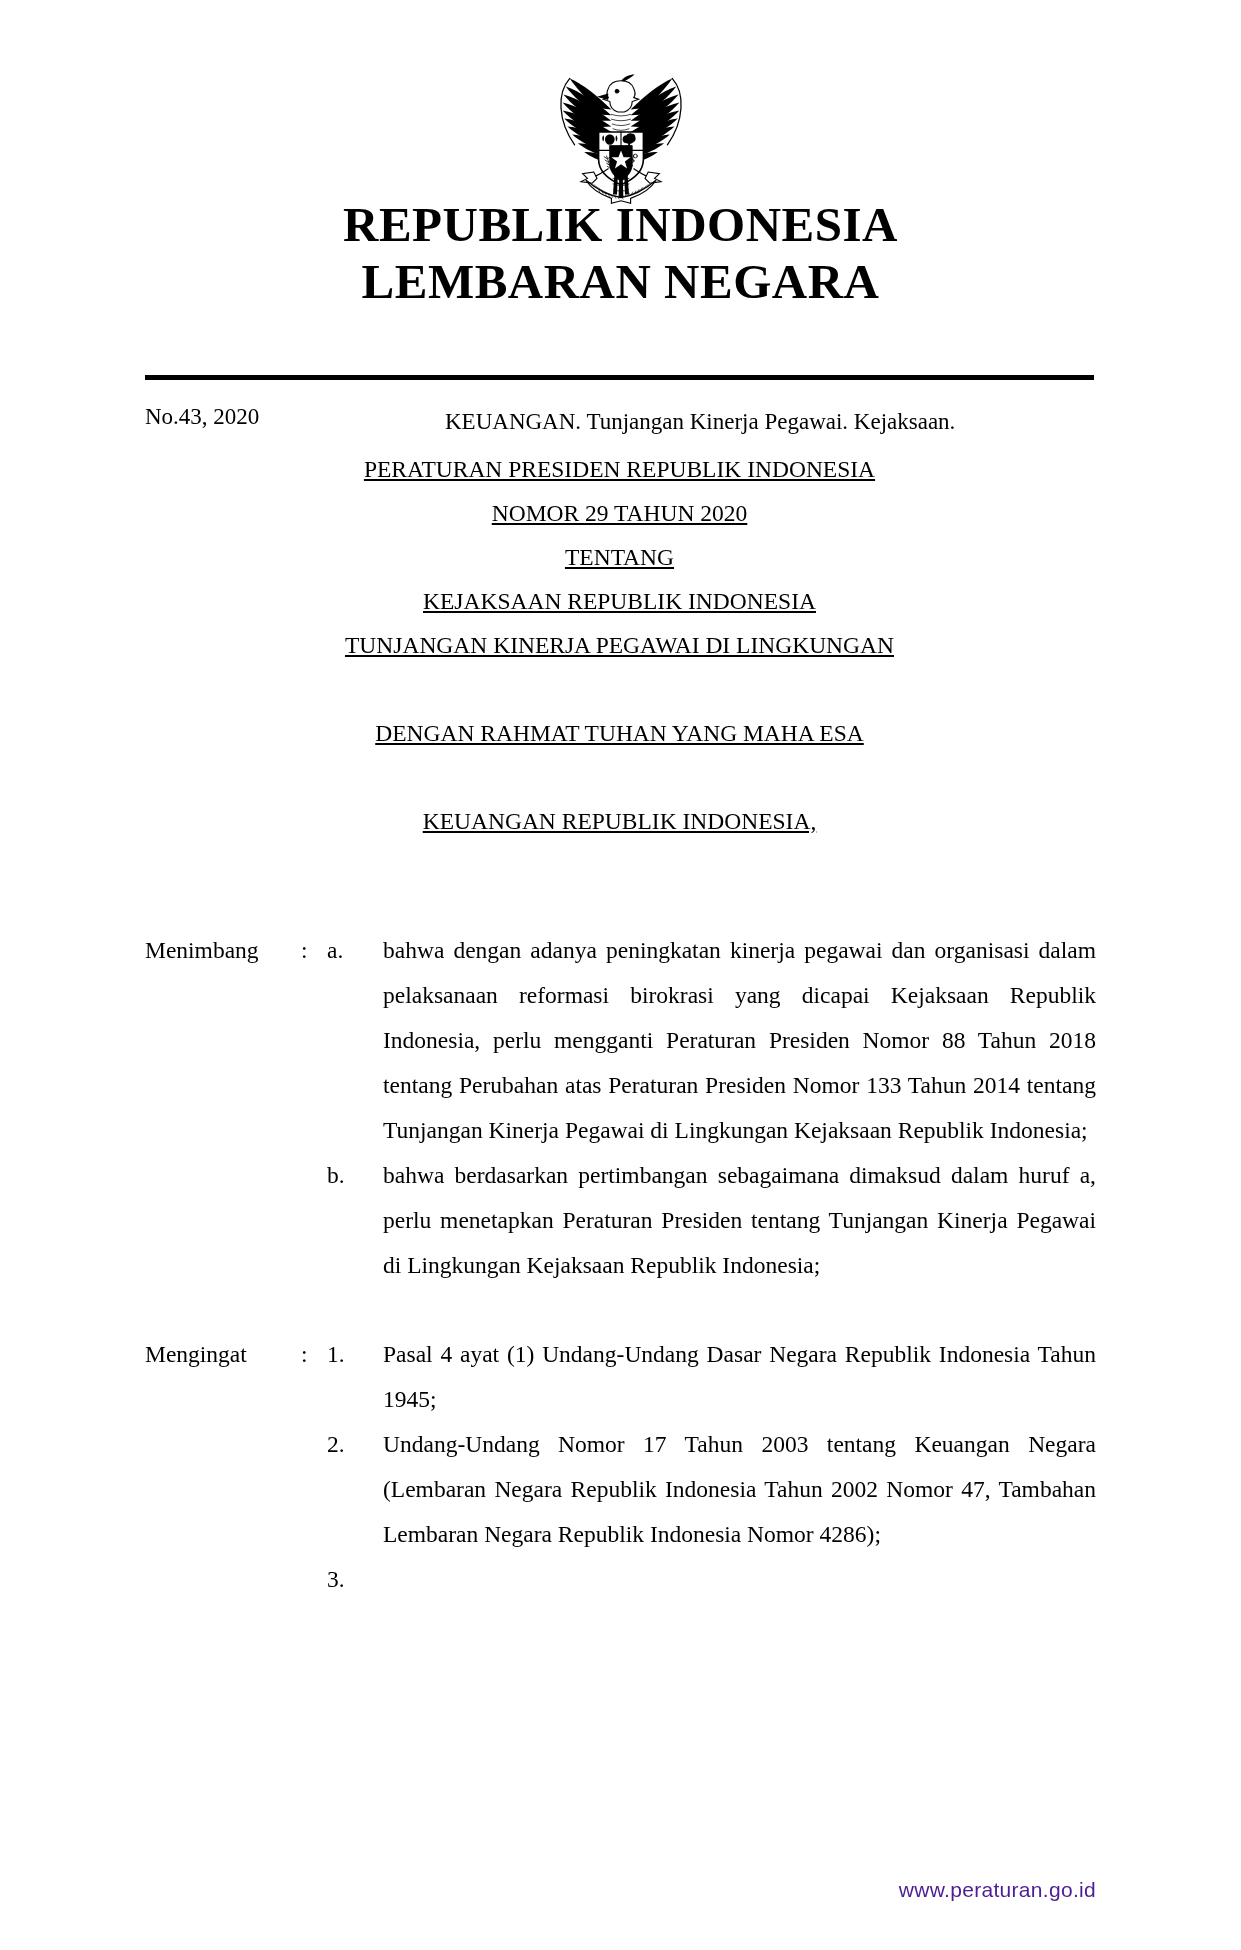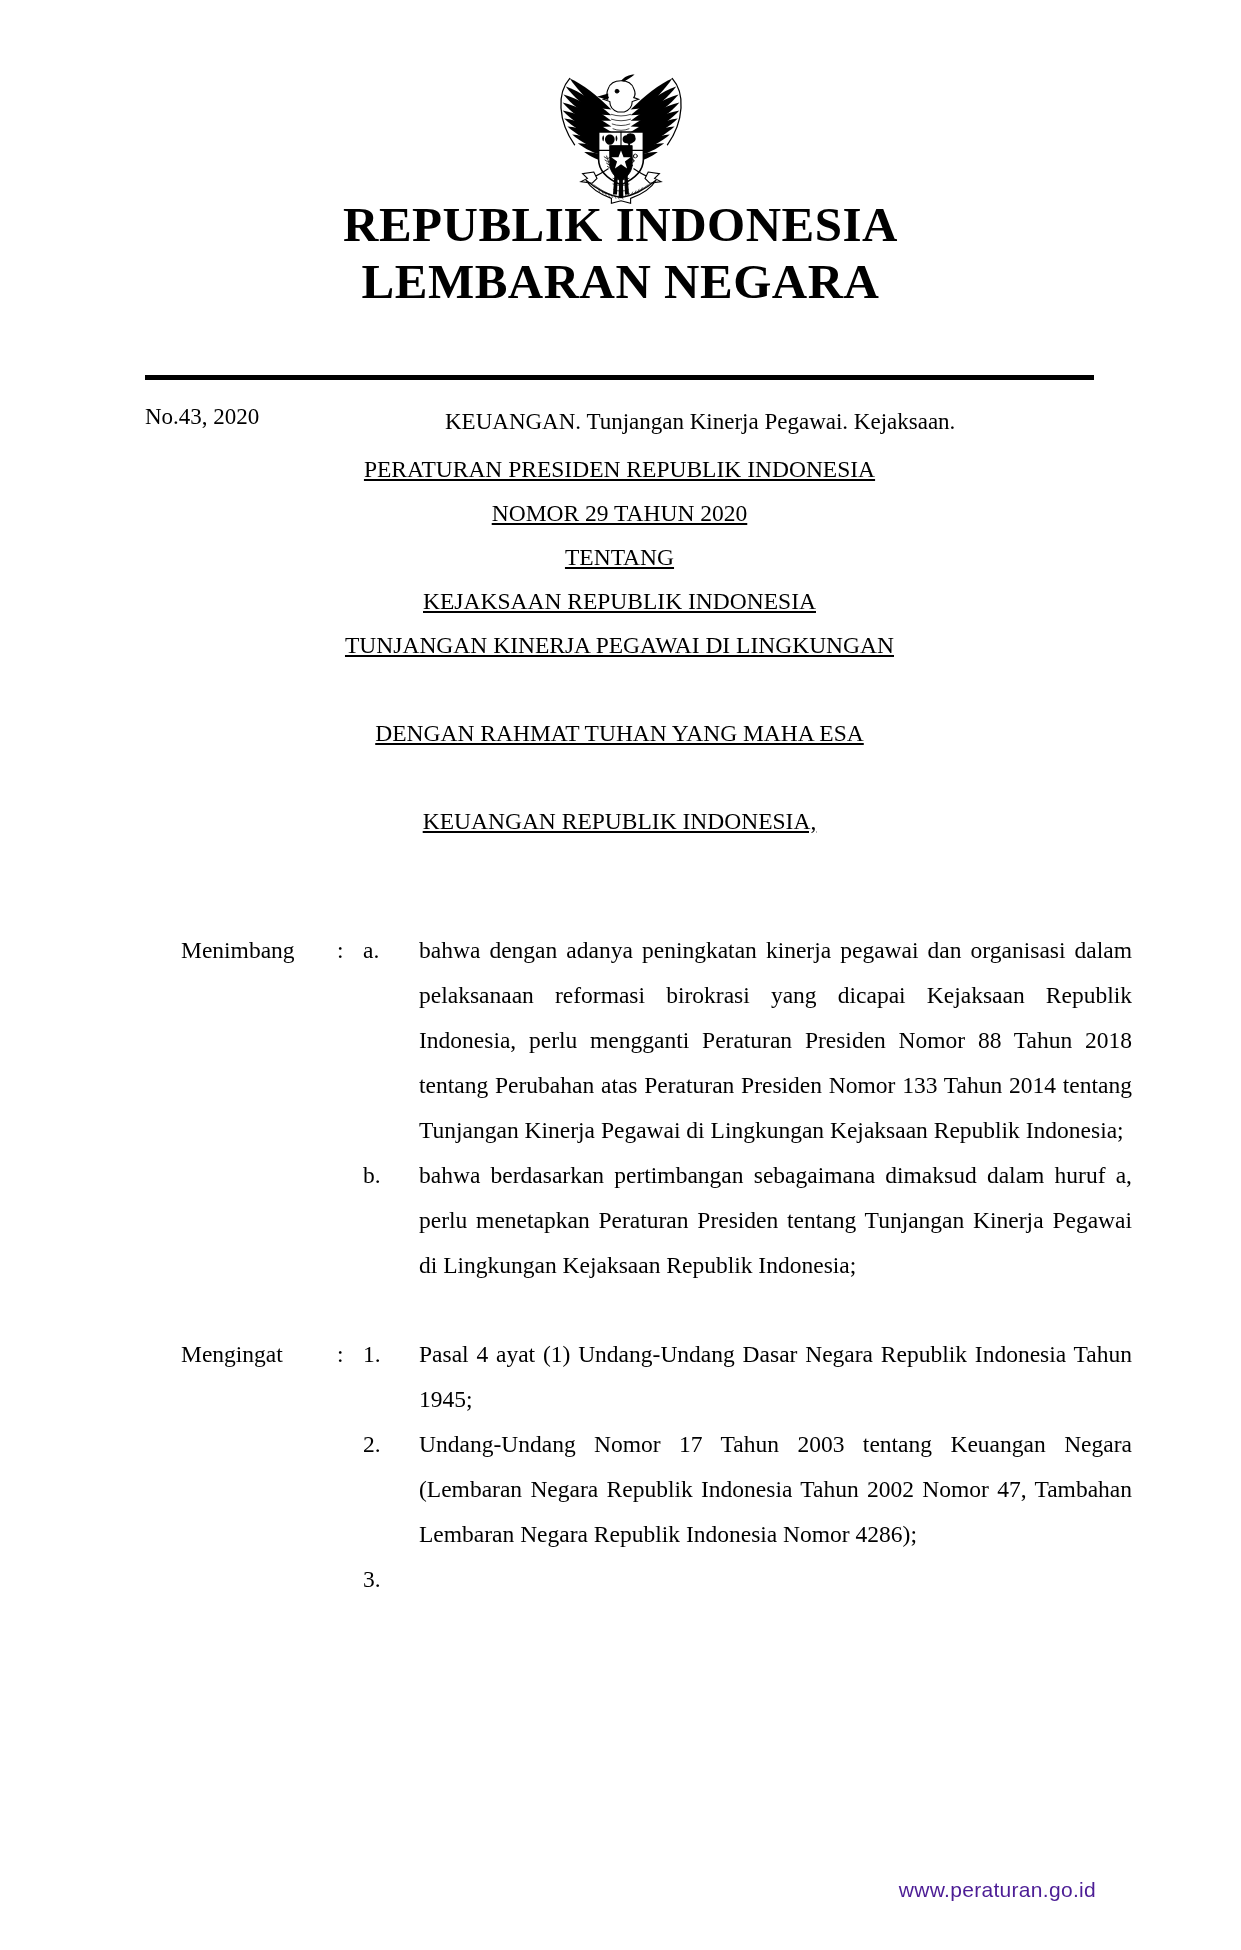--- a/index.html
+++ b/index.html
@@ -105,21 +105,20 @@
   
   .clauses {
     position: absolute;
     top: 928px;
     left: 145px;
     width: 951px;
   }
   .clause-group {
     display: block;
     width: 100%;
-    margin-left: 36px;
   }
   .group-gap { height: 44px; }
 
   .clause-row {
     position: relative;
     width: 100%;
     min-height: 10px;
   }
   .c-label {
     position: absolute;

